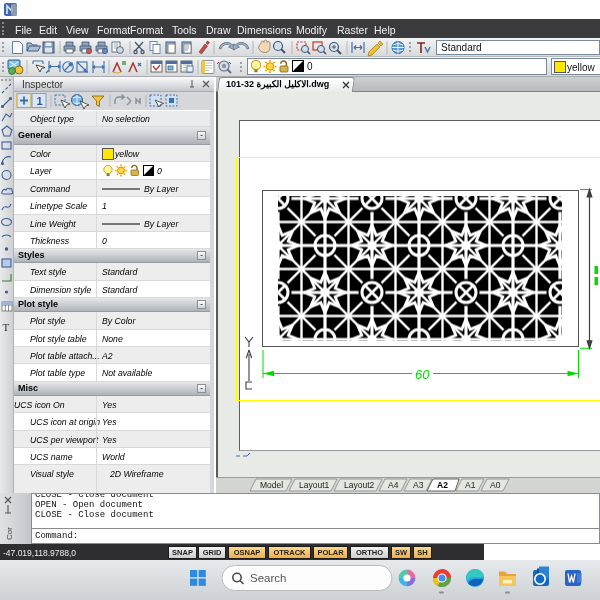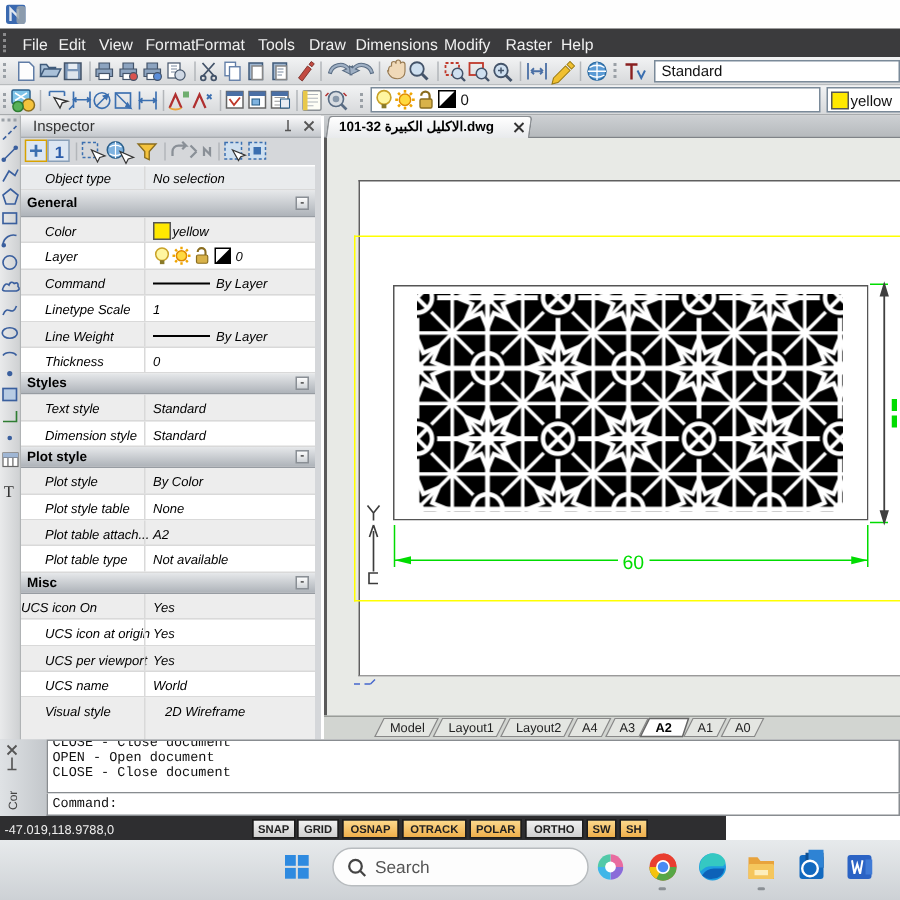--- a/index.html
+++ b/index.html
@@ -30,21 +30,21 @@
 #insp-tools { position:absolute; left:0; top:15px; width:200px; height:18px; }
 #insp-table { position:absolute; left:0; top:33px; width:196px; height:446px; background:#fff; }
 .irow { position:absolute; left:0; width:196px; border-bottom:1px solid #d9d9d9; font-size:8.7px; color:#000;font-style:italic; }
 .irow .vdiv { position:absolute; left:82px; top:0; bottom:0; width:1px; background:#d9d9d9; }
 .ihdr { position:absolute; left:0; width:196px; background:linear-gradient(#e6e8ea,#aeb3b9); border-bottom:1px solid #979ca2; font-size:9px; font-weight:bold; color:#000; }
 .ihdr .lbl { position:absolute; left:4px; top:2px; }
 .ihdr .mbox { position:absolute; right:4px; top:2px; width:9px; height:9px; background:linear-gradient(#fdfdfd,#cfd3d7); border:1px solid #8a8f95; font-size:8px; line-height:6px; text-align:center; color:#444; }
 
 
 #tabbar { left:216px; top:77px; width:384px; height:15px; background:linear-gradient(#cdd0d3,#b6babd); border-bottom:1px solid #7f8387; }
-#canvas { left:216px; top:92px; width:384px; height:385px; background:#e8eae6; }
+#canvas { left:216px; top:92px; width:384px; height:385px; background:#e8eae6;font-style:italic; }
 #layouts { left:216px; top:477px; width:384px; height:16px; background:#d2d5d1; border-top:1px solid #9a9d99; }
 
 
 #cmd { left:0; top:493px; width:600px; height:51px; background:#cfd2d5; }
 #cmd .hist { position:absolute; left:31px; top:0px; width:569px; height:36px; background:#fff; border:1px solid #888c90; overflow:hidden; }
 #cmd .inp { position:absolute; left:31px; top:36px; width:569px; height:15px; background:#fff; border:1px solid #888c90; border-top:none; }
 #cmd .line { position:absolute; left:3px; font-family:"Liberation Mono",monospace; font-size:9px; color:#111; white-space:pre; }
 
 
 #status { left:0; top:544px; width:484px; height:16px; background:#2e2e30; color:#eee; }

